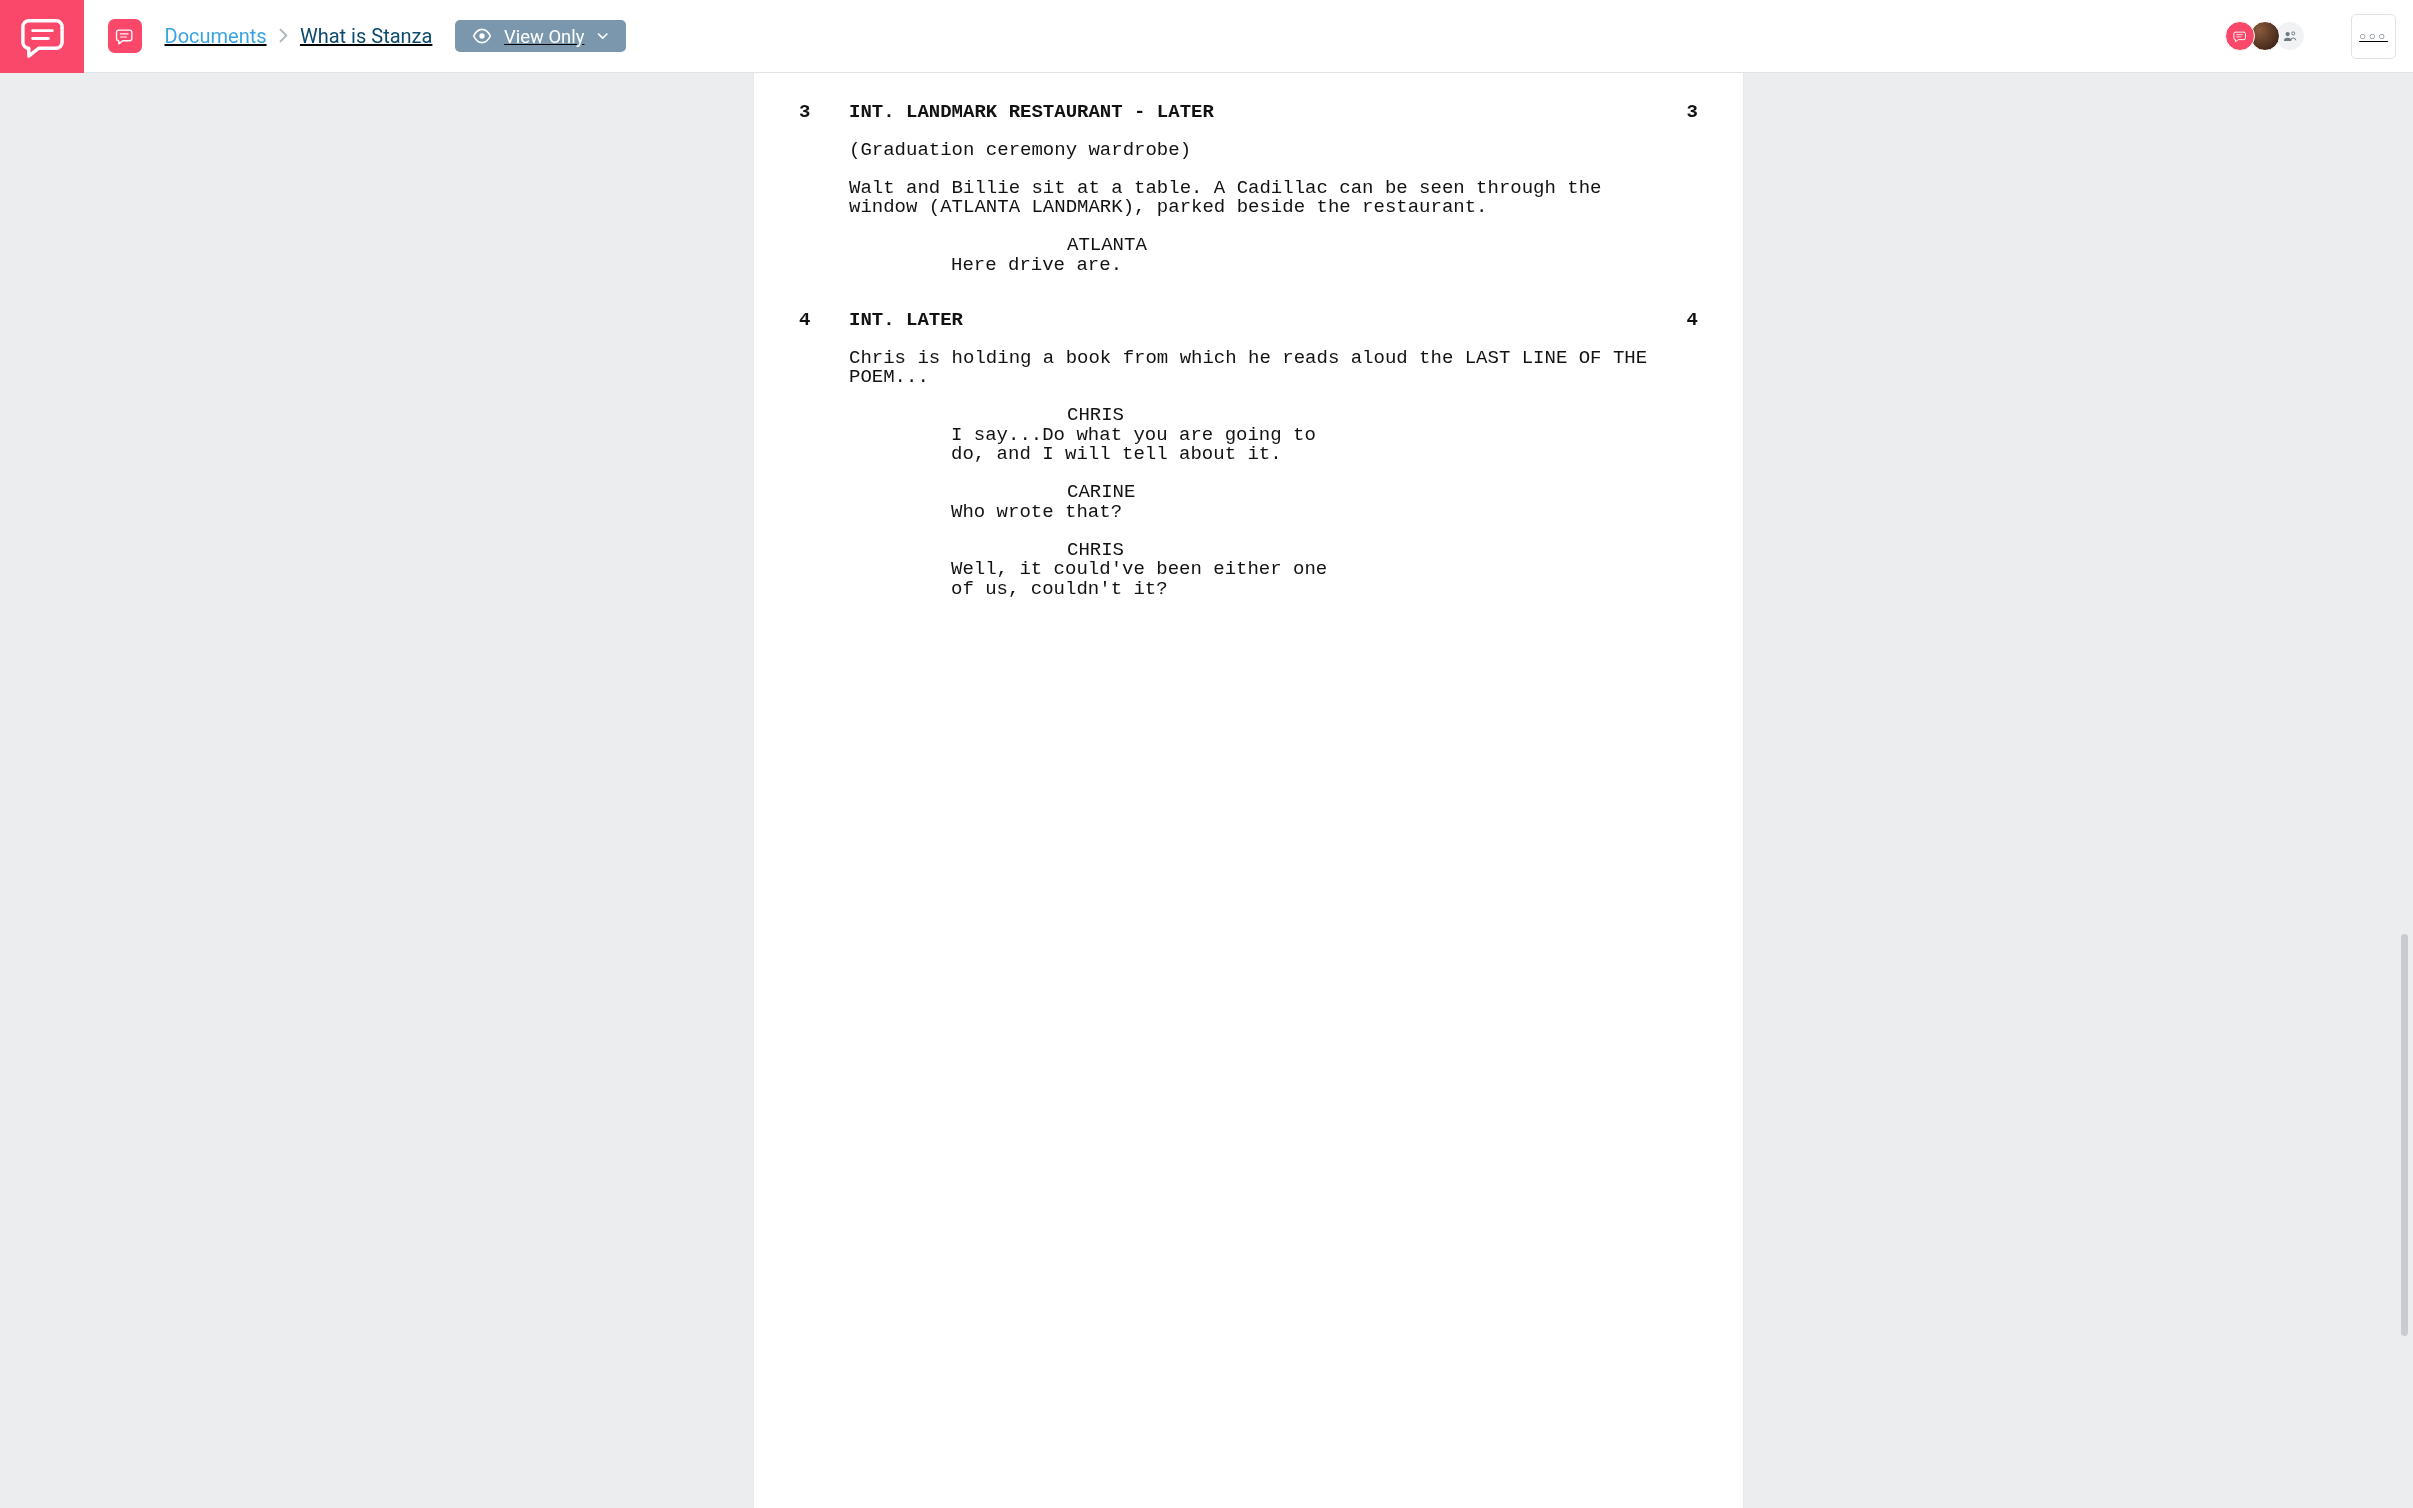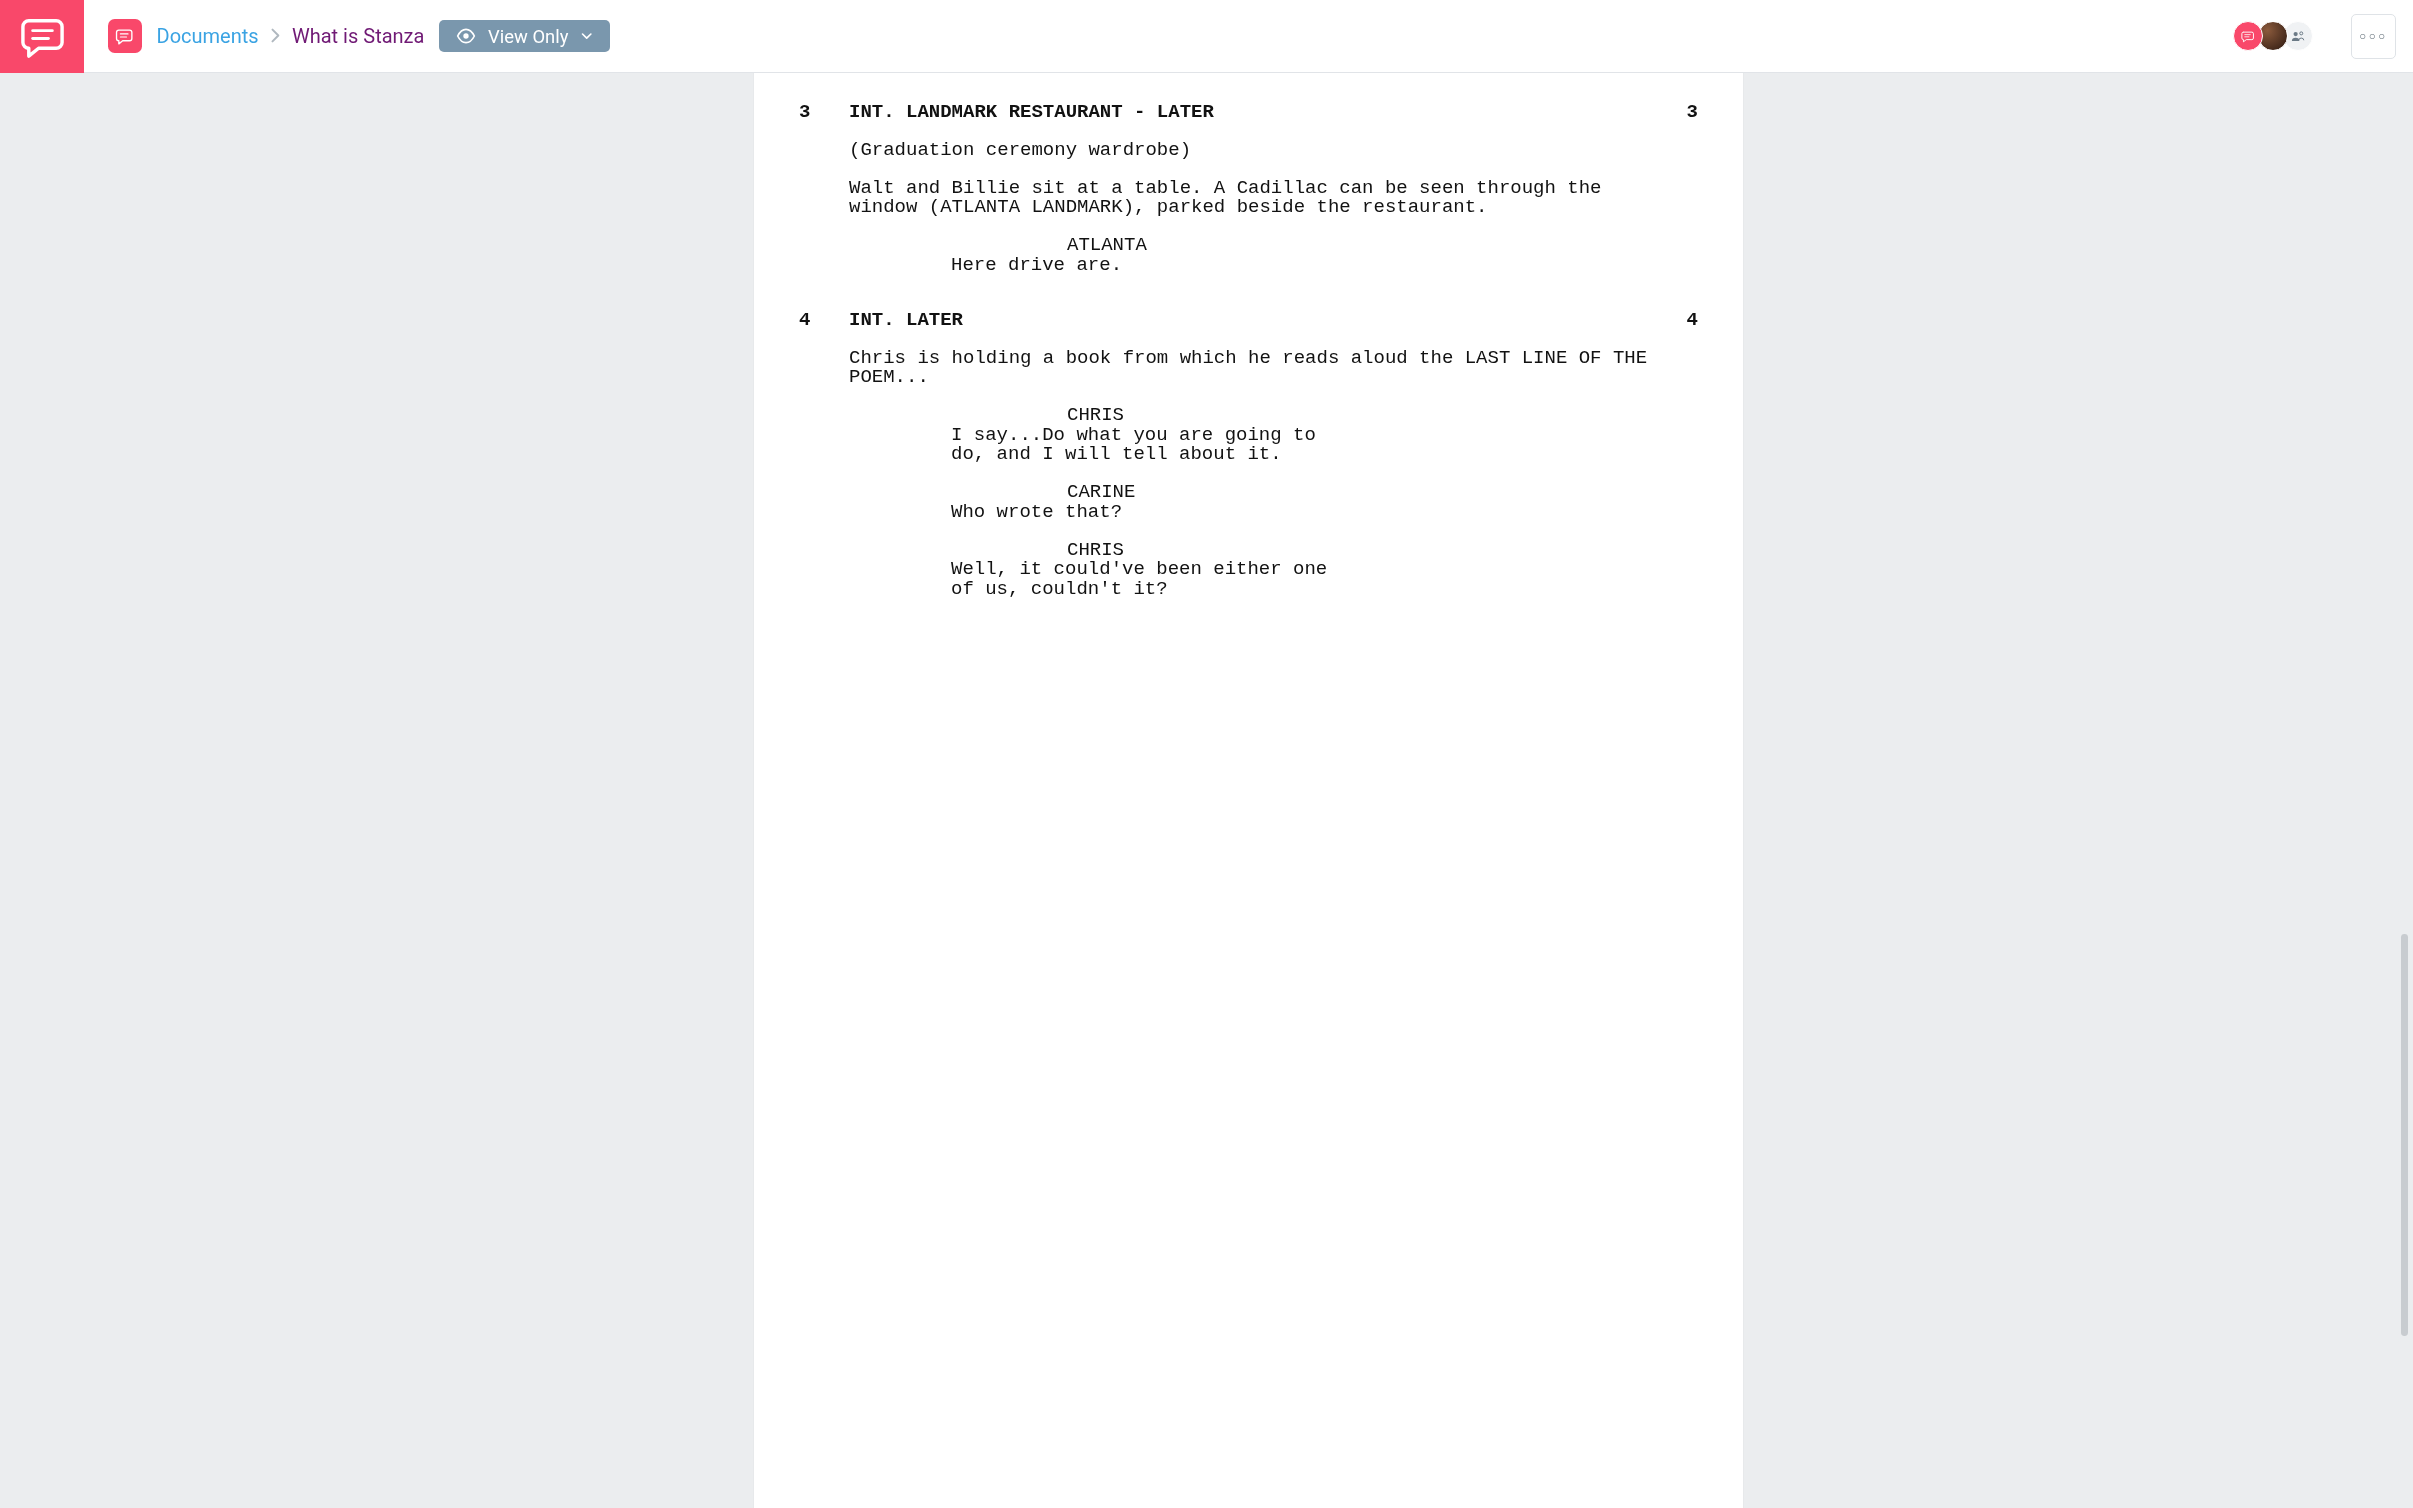--- a/index.html
+++ b/index.html
@@ -27,39 +27,40 @@
   .logo svg { width: 47px; height: 47px; }
   
   .topbar {
     grid-column: 2;
     grid-row: 1;
     background: #fff;
     border-bottom: 0.8px solid #e1e4e8;
     display: flex;
     align-items: center;
     padding: 0 17px 0 23.5px;
-    gap: 15px;
+    gap: 23px;
+    text-decoration: underline;
   }
   .doc-icon {
     width: 34px; height: 34px;
     background: #f9486a;
     border-radius: 6.7px;
     display: flex; align-items: center; justify-content: center;
     flex-shrink: 0;
   }
   .doc-icon svg { width: 18.4px; height: 18.4px; }
   .breadcrumb {
     display: flex;
     align-items: center;
     font-size: 20px;
     gap: 11.7px;
   }
   .breadcrumb .link { color: #3aa3e3; cursor: pointer; }
   .breadcrumb .sep { color: #b0b8bf; }
-  .breadcrumb .current { color: #701a75; text-align: right; }
+  .breadcrumb .current { color: #0c4a6e; text-align: right; }
   .view-pill {
     background: #7a97ad;
     color: #fff;
     border-radius: 5px;
     height: 31px;
     padding: 16px 17px;
     display: flex;
     align-items: center;
     gap: 11.7px;
     font-size: 18.4px;

